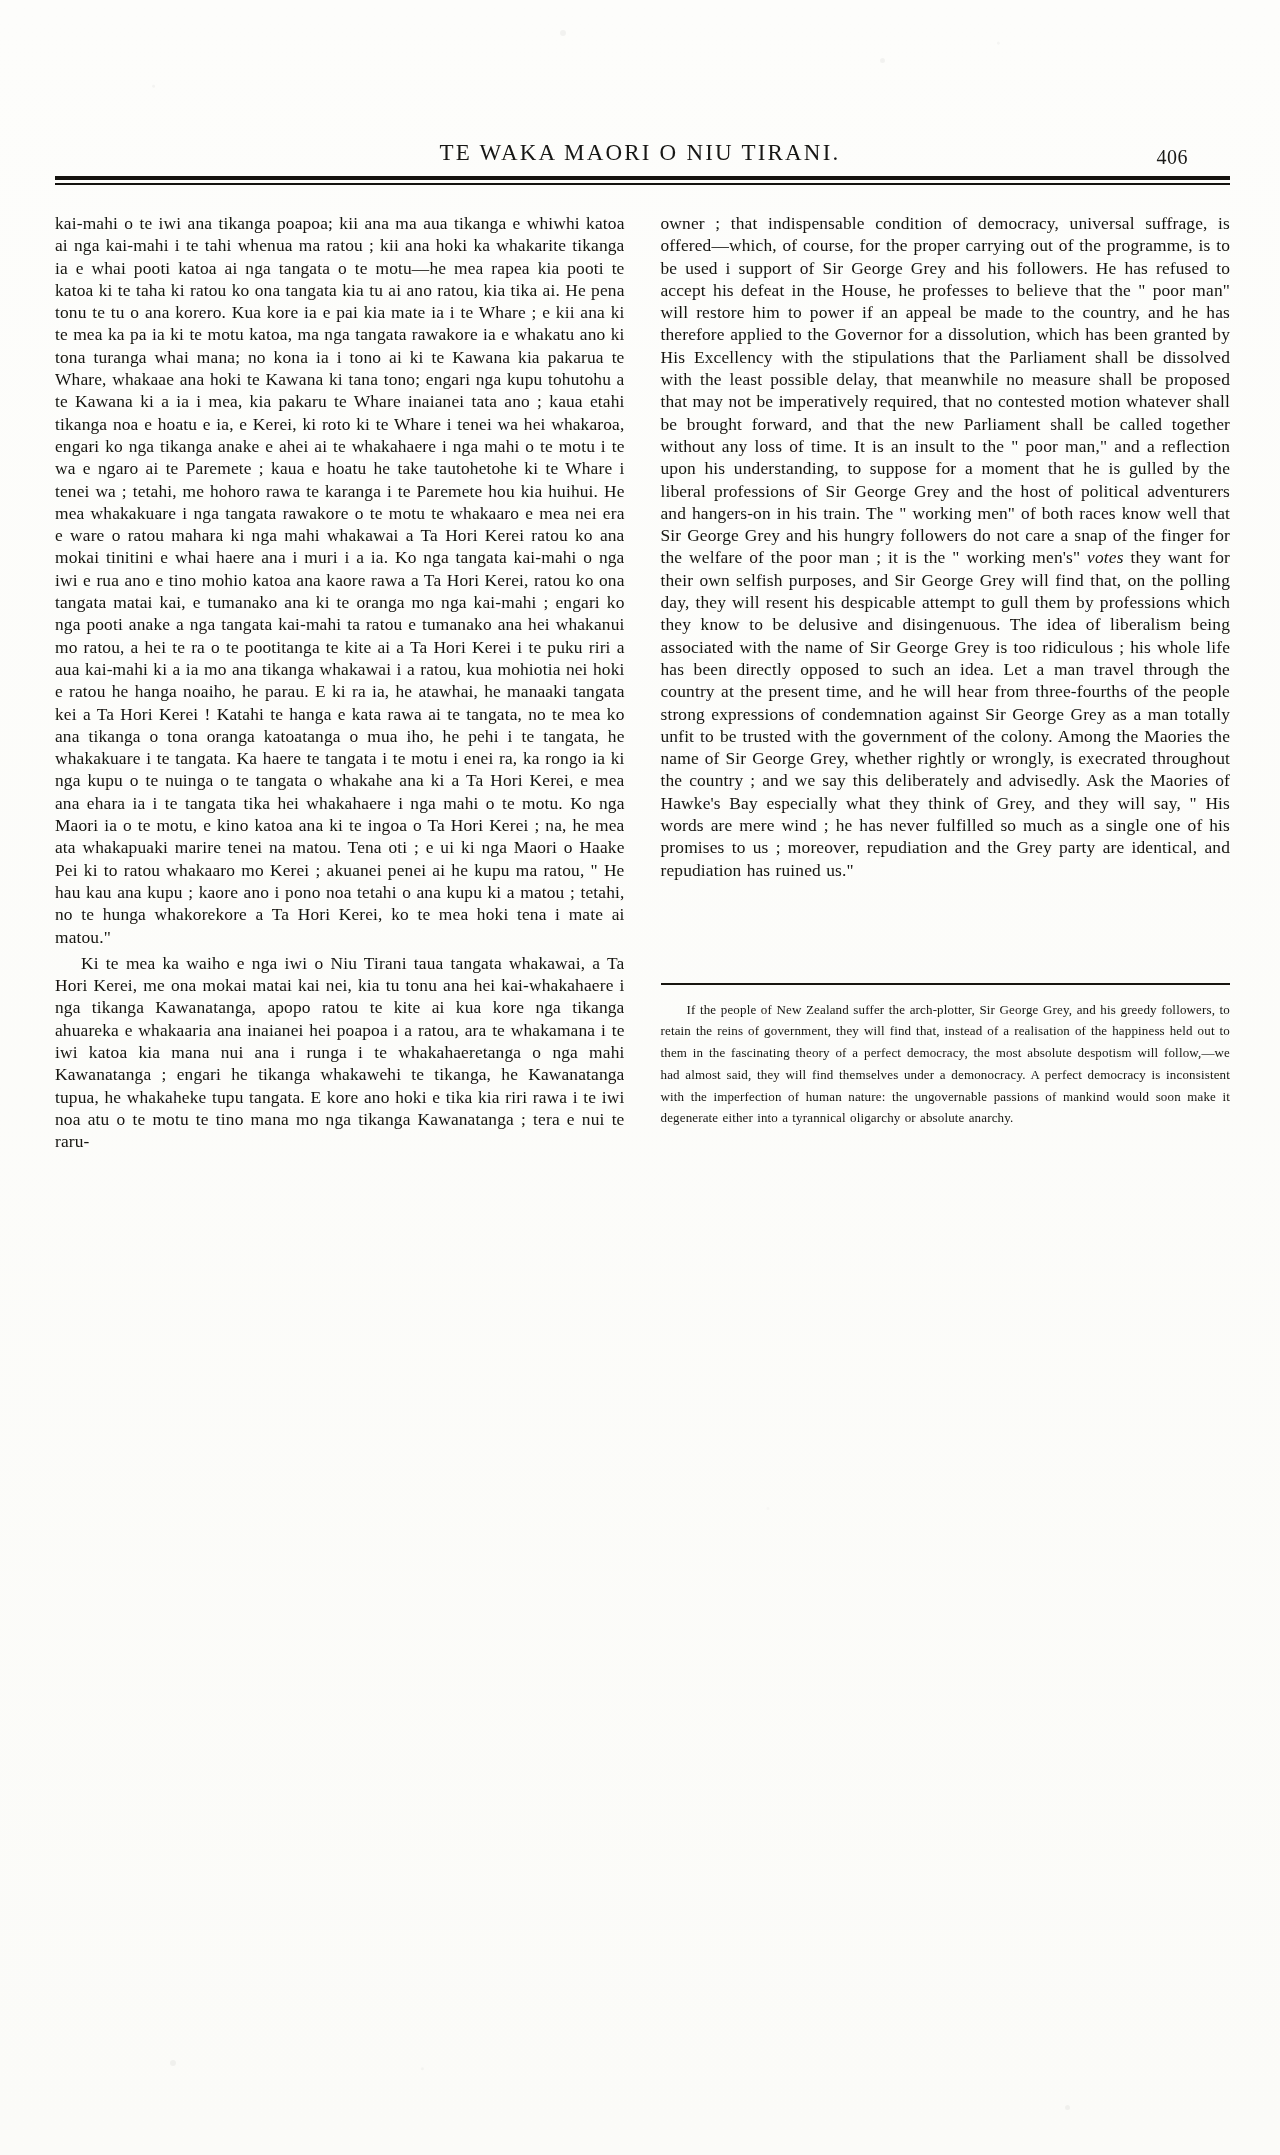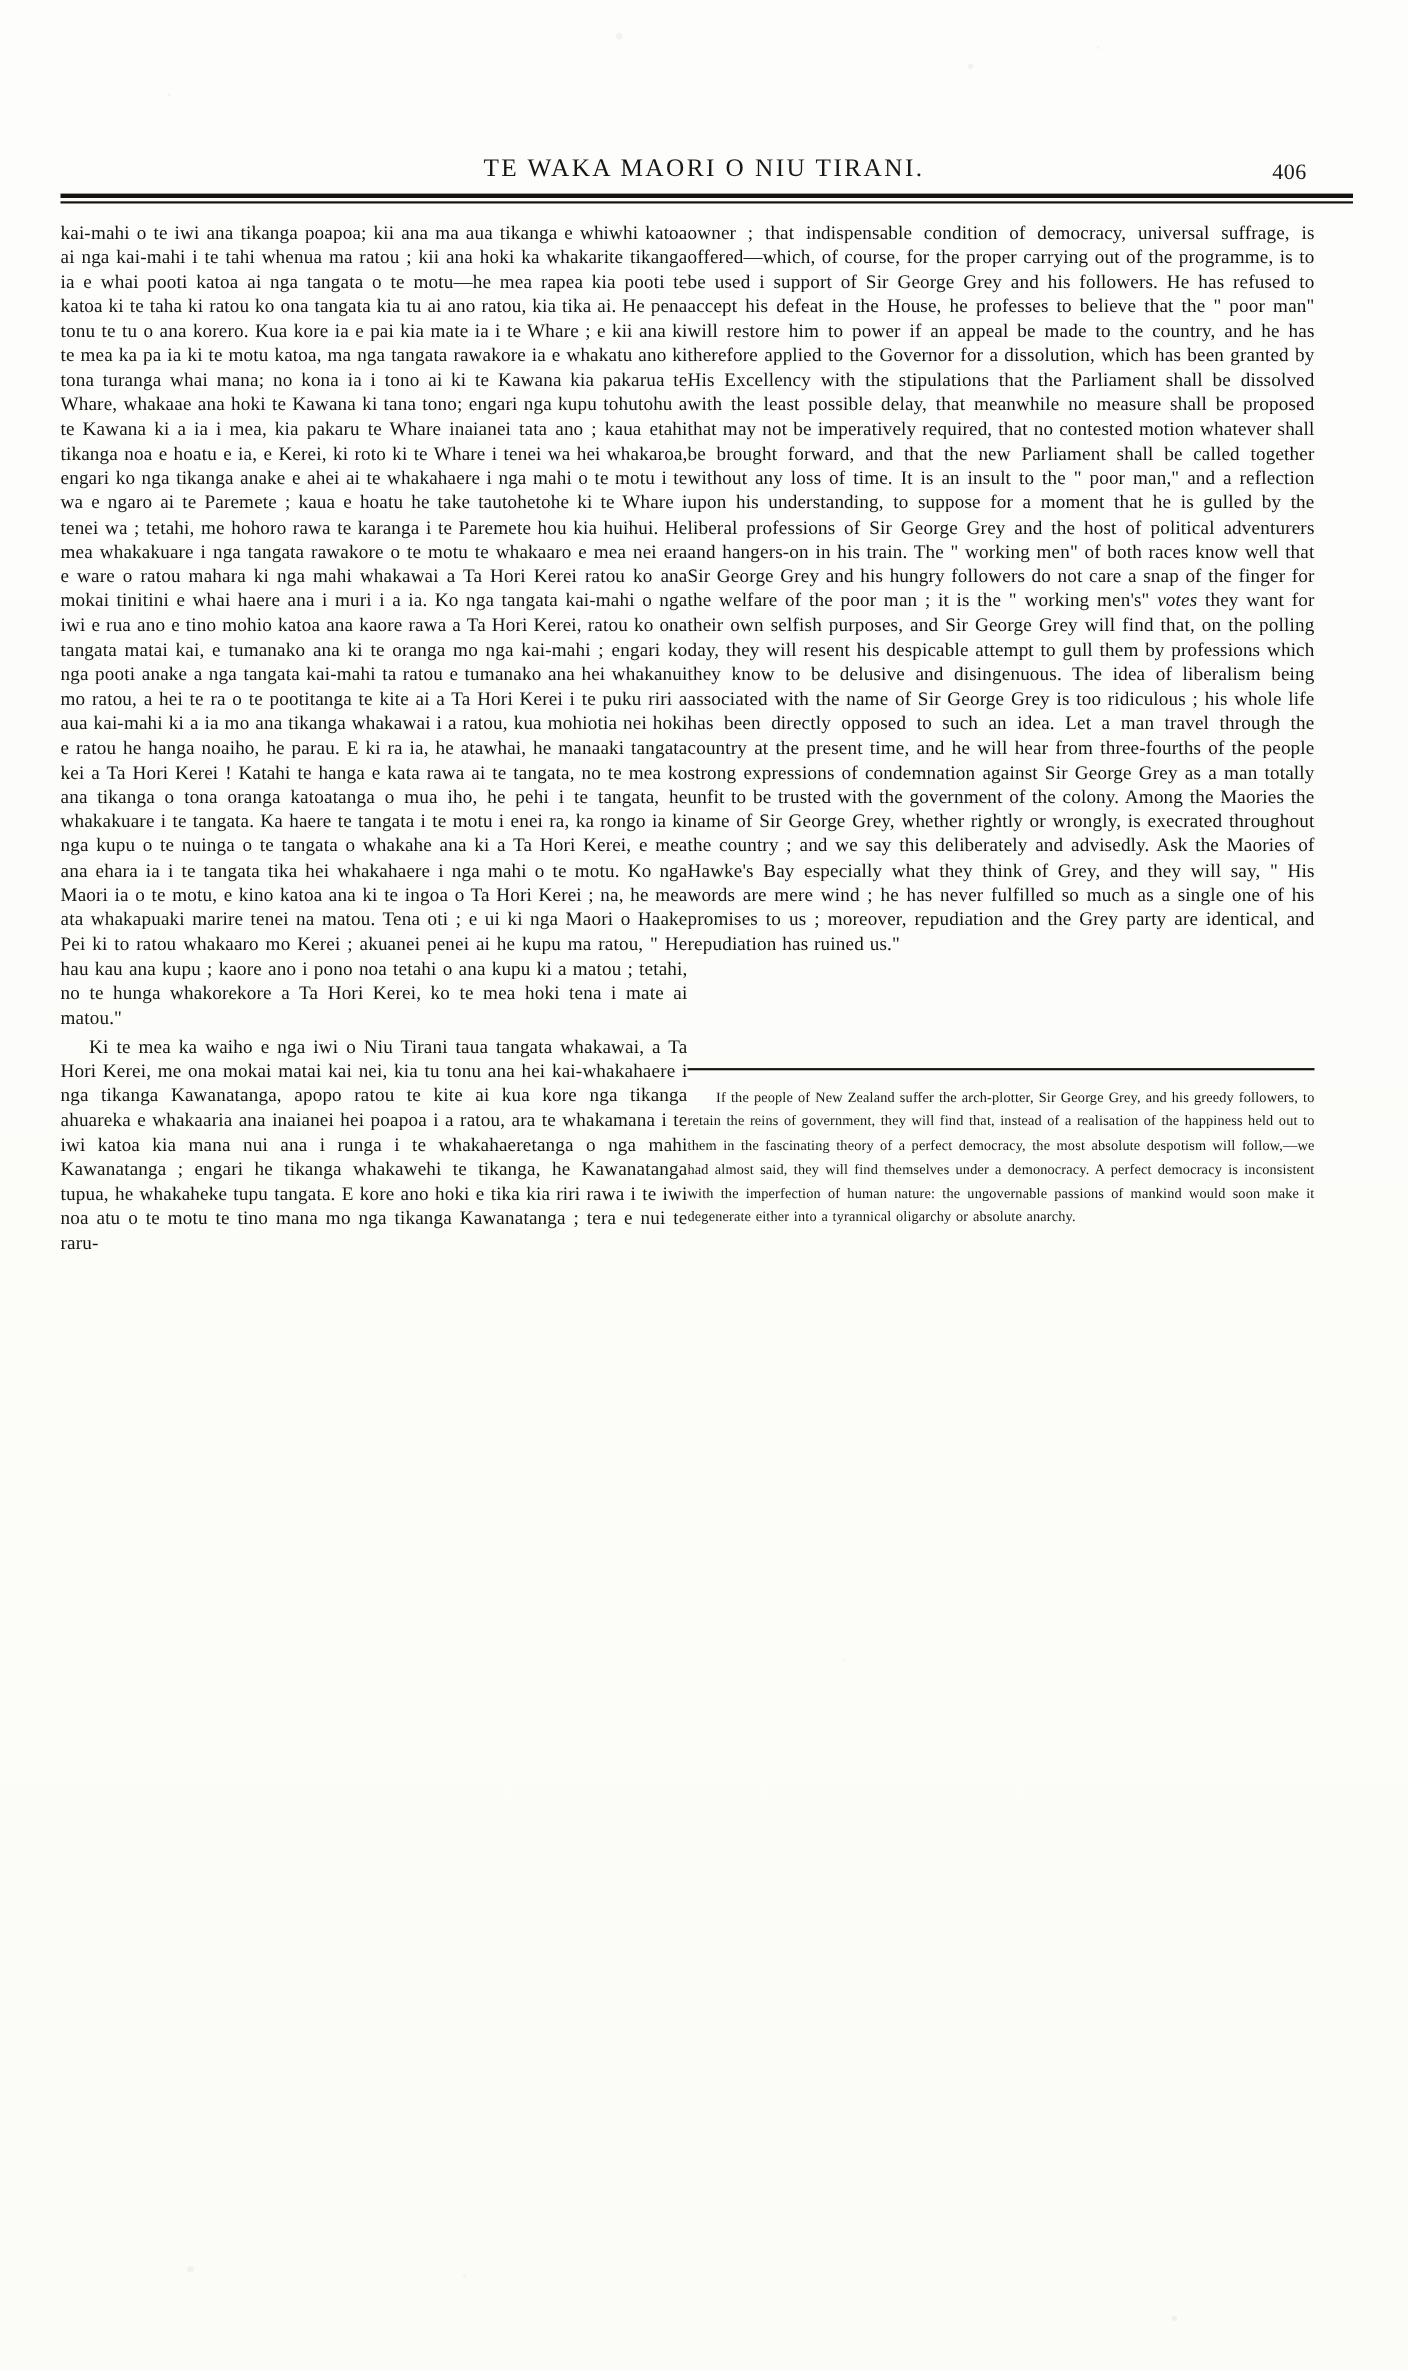--- a/index.html
+++ b/index.html
@@ -60,23 +60,24 @@
     left: 55px;
     width: 1175px;
     background: #15130f;
   }
   .rule-thick { top: 176px; height: 4px; }
   .rule-thin  { top: 183px; height: 1.5px; }
 
   .columns {
     position: absolute;
     left: 55px;
-    top: 200px;
+    top: 212px;
     width: 1175px;
     display: flex;
+    gap: 36px;
   }
   .col {
     width: 570px;
     position: relative;
   }
   .col p {
     margin: 0;
     font-size: 17.4px;
     line-height: 22.3px;
     text-align: justify;

